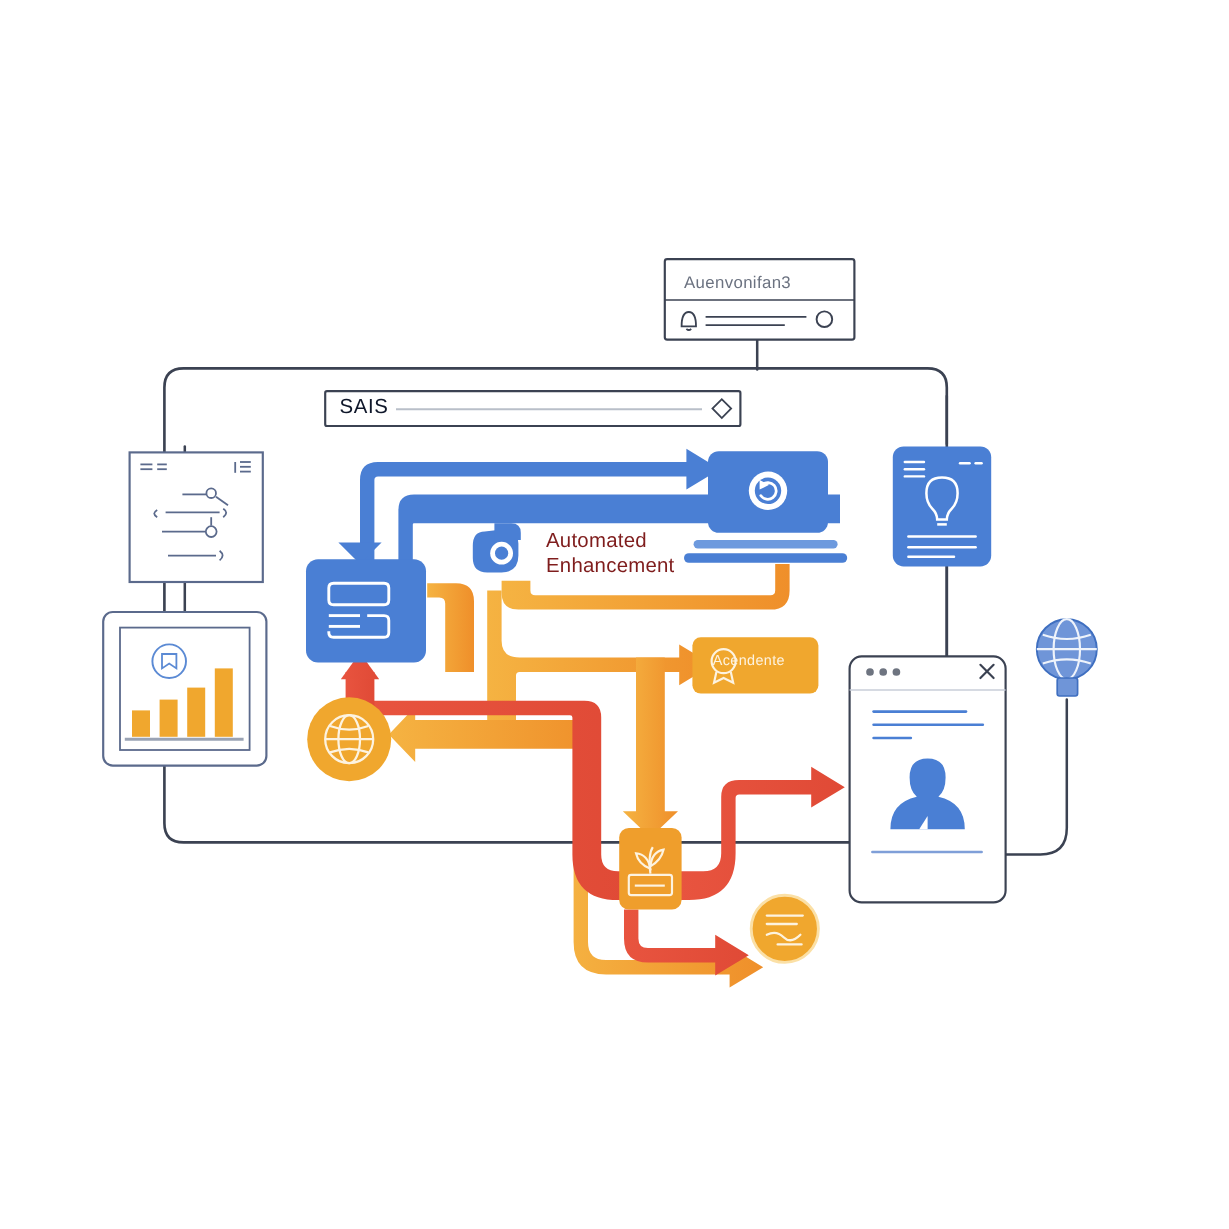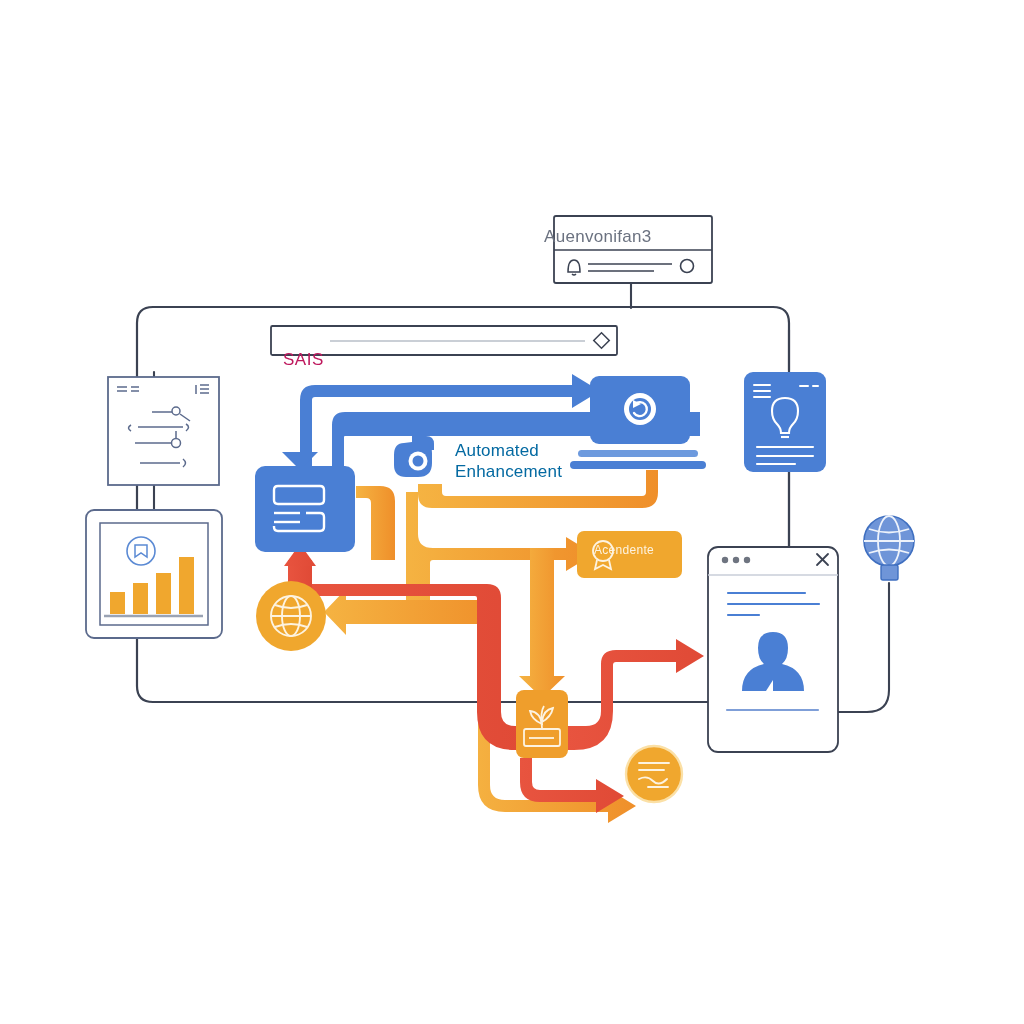--- a/index.html
+++ b/index.html
@@ -1,22 +1,22 @@
 <!DOCTYPE html>
 <html><head>
 <meta charset="utf-8">
 <style>
   html,body{margin:0;padding:0;background:#ffffff;}
   body{width:1024px;height:1024px;font-family:"Liberation Sans",sans-serif;overflow:hidden;}
   #stage{position:relative;width:1024px;height:1024px;background:#fff;}
   svg#canvas{position:absolute;left:0;top:0;width:1024px;height:1024px;}
   .lbl{position:absolute;font-family:"Liberation Sans",sans-serif;white-space:pre;}
-  #searchText{left:283px;top:350px;font-size:17px;color:#be185d;letter-spacing:.5px;}
-  #notifTitle{left:544px;top:227px;font-size:17px;color:#6b7280;letter-spacing:.3px;text-align:center;}
-  #autoLabel{left:455px;top:440px;font-size:17px;color:#0369a1;line-height:1.25;letter-spacing:.2px;}
+  #searchText{left:283px;top:329px;font-size:17px;color:#0f172a;letter-spacing:.5px;}
+  #notifTitle{left:570px;top:227px;font-size:14px;color:#6b7280;letter-spacing:.3px;text-align:center;}
+  #autoLabel{left:455px;top:440px;font-size:17px;color:#7f1d1d;line-height:1.25;letter-spacing:.2px;}
   #accelLabel{left:594px;top:543px;font-size:12px;color:#fdf3e0;letter-spacing:.3px;}
 </style>
 </head>
 <body>
 
 <div id="stage">
 
   <svg id="canvas" viewBox="0 0 1024 1024">
     <defs>
       <linearGradient id="orangeGrad" x1="0" y1="0" x2="1" y2="0">

